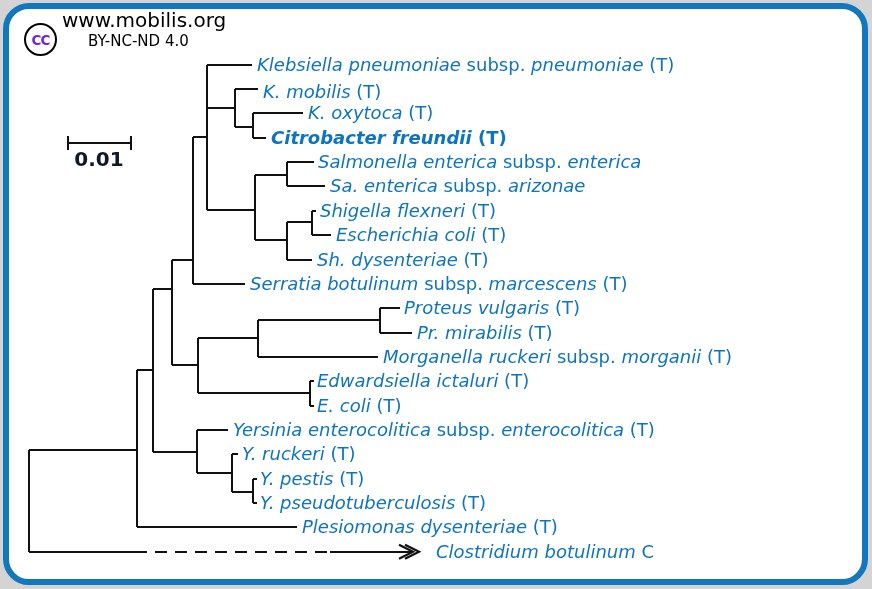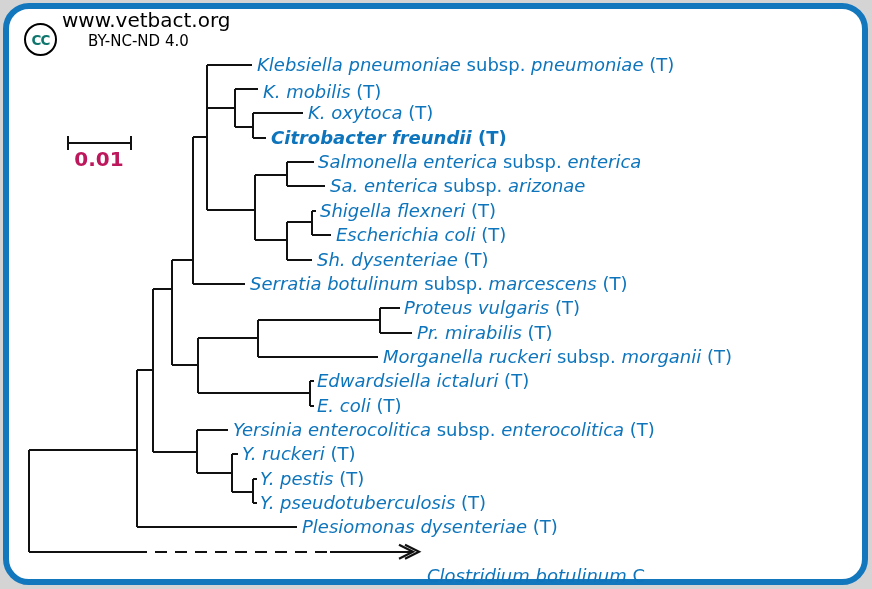--- a/index.html
+++ b/index.html
@@ -33,25 +33,25 @@
   .hdr-license{
     position:absolute;left:88px;top:32px;
     font-size:15px;color:#000;white-space:nowrap;
   }
   .cc-badge{
     position:absolute;left:24px;top:23px;
     width:29px;height:29px;
     border:2.5px solid #000;border-radius:50%;
     display:flex;align-items:center;justify-content:center;
     font-size:13.5px;font-weight:bold;letter-spacing:-1px;
-    color:#0f766e;background:#fff;
+    color:#6d28d9;background:#fff;
   }
   .scale-label{
     position:absolute;left:64px;top:147px;width:70px;
-    text-align:center;font-size:20px;font-weight:bold;color:#be185d;
+    text-align:center;font-size:20px;font-weight:bold;color:#0f172a;
   }
   .taxon{
     position:absolute;
     transform:translateY(-52%);
     white-space:nowrap;
     color:var(--taxon);
     font-size:18px;
     line-height:22px;
   }
   .taxon .it{font-style:italic;}
@@ -128,21 +128,21 @@
       <polyline points="399,544.7 413,551.7 399,558.7" fill="none" stroke="#111111" stroke-width="2.2"></polyline>
       <polyline points="405,544.7 419,551.7 405,558.7" fill="none" stroke="#111111" stroke-width="2.2"></polyline>
       <line x1="68" y1="142.5" x2="131" y2="142.5" stroke="#111111" stroke-width="2" shape-rendering="crispEdges"></line>
       <line x1="68" y1="135.5" x2="68" y2="149.5" stroke="#111111" stroke-width="2" shape-rendering="crispEdges"></line>
       <line x1="131" y1="135.5" x2="131" y2="149.5" stroke="#111111" stroke-width="2" shape-rendering="crispEdges"></line>
     </svg>
 
   <div class="cc-badge">
     <span>CC</span>
   </div>
-  <div class="hdr-site">www.vetbact.org</div>
+  <div class="hdr-site">www.mobilis.org</div>
   <div class="hdr-license">BY-NC-ND 4.0</div>
 
   <div class="scale-label">0.01</div>
 
   <div id="labels">
       <div class="taxon" style="left: 257px; top: 64.7px;"><span class="it">Klebsiella pneumoniae</span><span> subsp. </span><span class="it">pneumoniae</span><span> (T)</span></div>
       <div class="taxon" style="left: 263px; top: 92px; text-align: center;"><span class="it">K. mobilis</span><span> (T)</span></div>
       <div class="taxon" style="left: 308px; top: 113.4px;"><span class="it">K. oxytoca</span><span> (T)</span></div>
       <div class="taxon" style="left: 271px; top: 137.75px;"><span class="it bd">Citrobacter freundii</span><span class="bd"> (T)</span></div>
       <div class="taxon" style="left: 318px; top: 162.1px;"><span class="it">Salmonella enterica</span><span> subsp. </span><span class="it">enterica</span></div>
@@ -154,15 +154,15 @@
       <div class="taxon" style="left: 404px; top: 308.2px;"><span class="it">Proteus vulgaris</span><span> (T)</span></div>
       <div class="taxon" style="left: 417px; top: 332.55px;"><span class="it">Pr. mirabilis</span><span> (T)</span></div>
       <div class="taxon" style="left: 383px; top: 356.9px;"><span class="it">Morganella ruckeri</span><span> subsp. </span><span class="it">morganii</span><span> (T)</span></div>
       <div class="taxon" style="left: 317px; top: 381.25px;"><span class="it">Edwardsiella ictaluri</span><span> (T)</span></div>
       <div class="taxon" style="left: 317px; top: 405.6px;"><span class="it">E. coli</span><span> (T)</span></div>
       <div class="taxon" style="left: 233px; top: 429.95px;"><span class="it">Yersinia enterocolitica</span><span> subsp. </span><span class="it">enterocolitica</span><span> (T)</span></div>
       <div class="taxon" style="left: 242px; top: 454.3px;"><span class="it">Y. ruckeri</span><span> (T)</span></div>
       <div class="taxon" style="left: 260px; top: 478.65px;"><span class="it">Y. pestis</span><span> (T)</span></div>
       <div class="taxon" style="left: 260px; top: 503px;"><span class="it">Y. pseudotuberculosis</span><span> (T)</span></div>
       <div class="taxon" style="left: 302px; top: 527.35px;"><span class="it">Plesiomonas dysenteriae</span><span> (T)</span></div>
-      <div class="taxon" style="left: 427px; top: 551.7px; margin-top: 24px;"><span class="it">Clostridium botulinum</span><span> C</span></div>
+      <div class="taxon" style="left: 436px; top: 551.7px;"><span class="it">Clostridium botulinum</span><span> C</span></div>
     </div>
 </div>
 
 </body></html>

